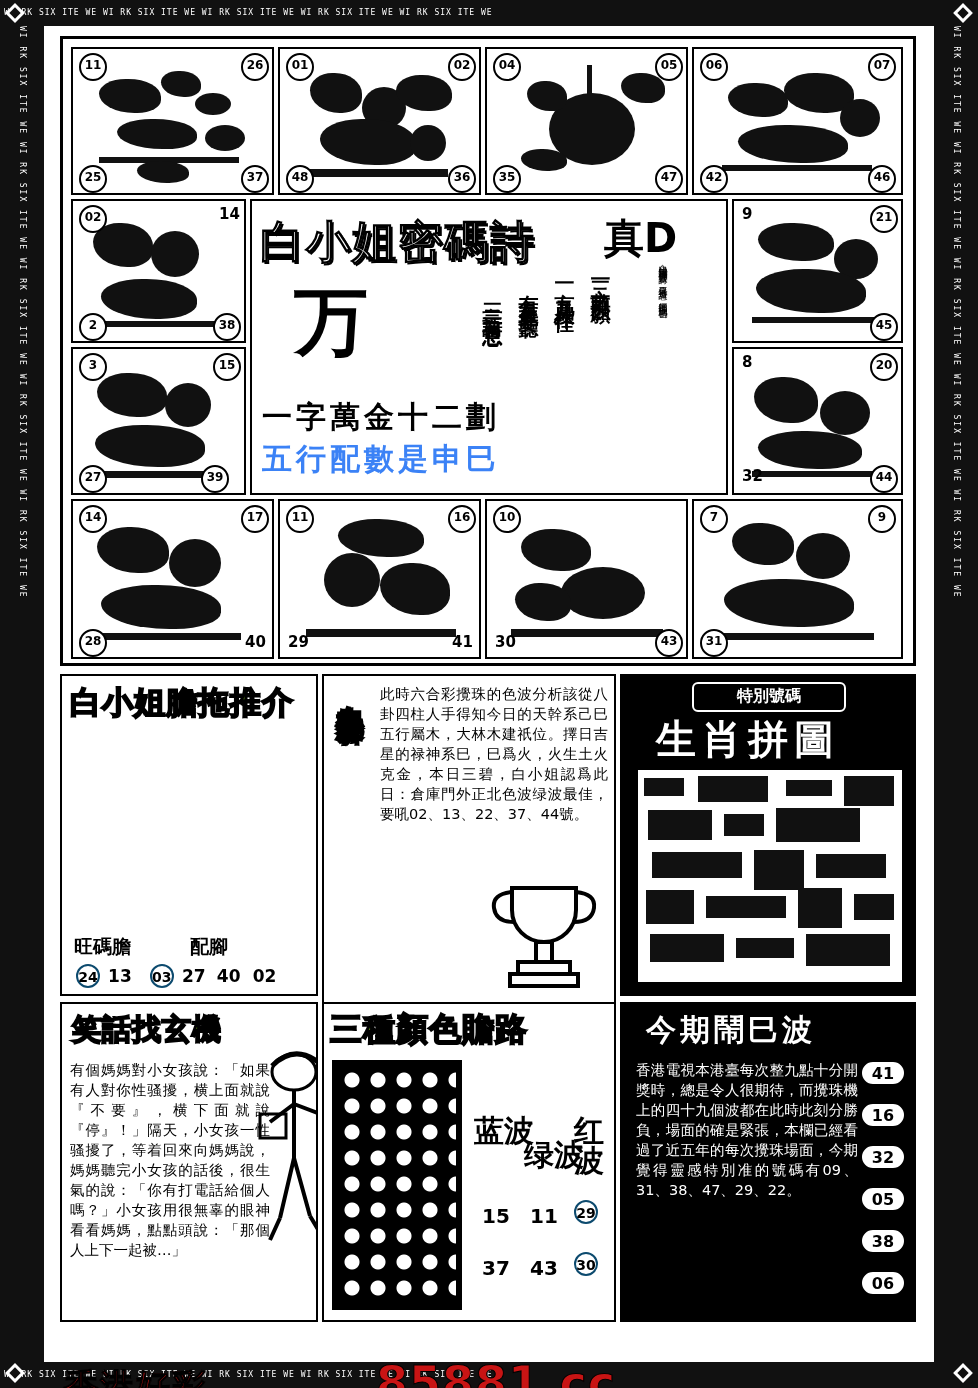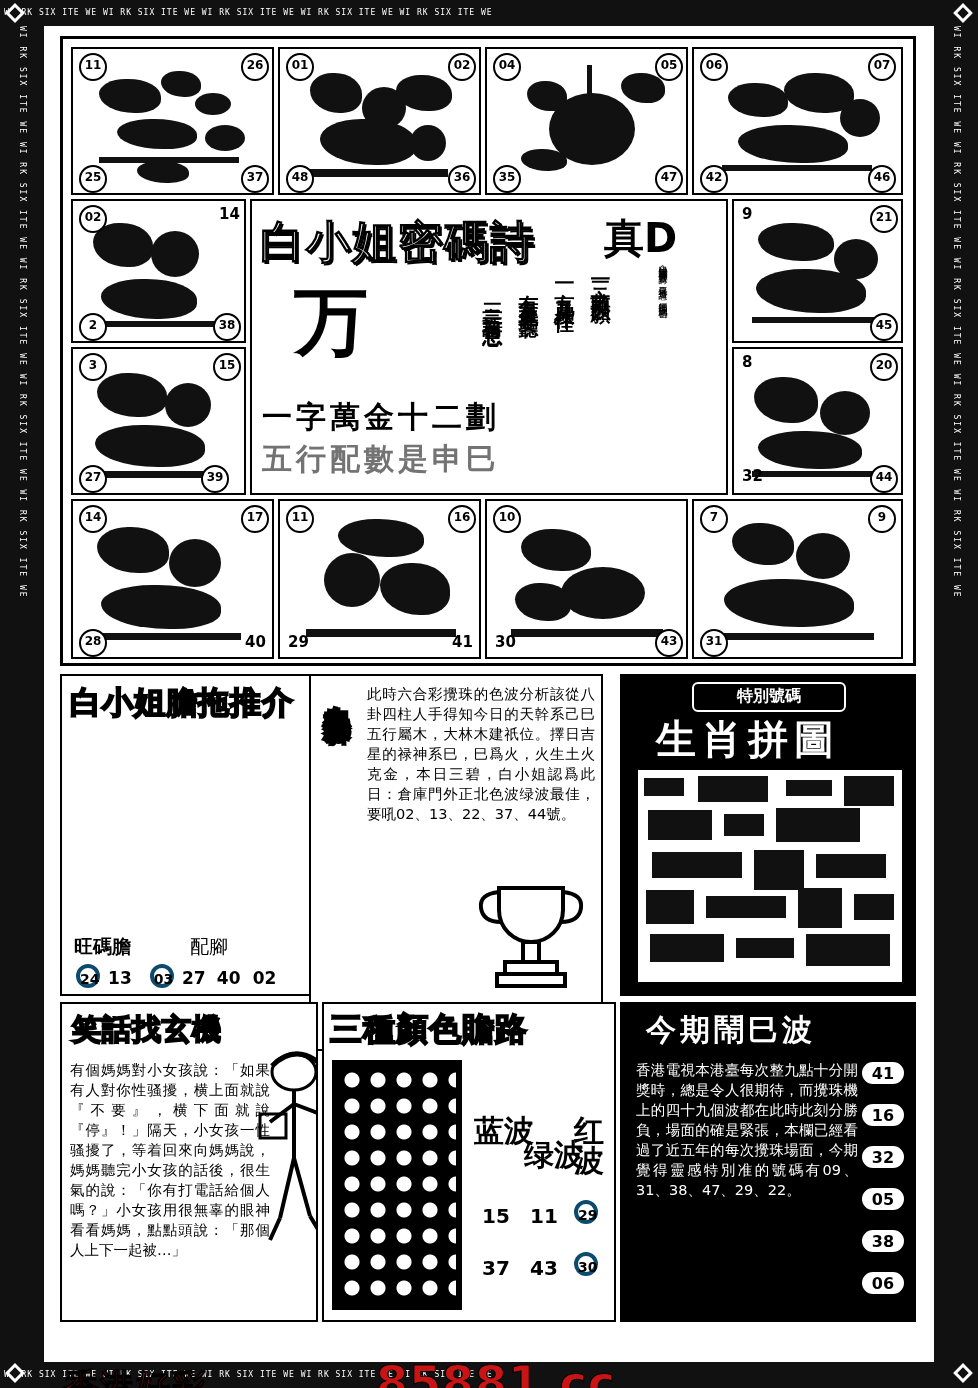--- a/index.html
+++ b/index.html
@@ -116,21 +116,21 @@
     position:absolute;left:42px;top:72px;
     font-size:74px;font-weight:bold;color:#000;
     font-family:"DejaVu Serif","Liberation Serif",serif;
   }
   .poem-line-a{
     position:absolute;left:10px;top:196px;
     font-size:30px;font-weight:bold;letter-spacing:4px;color:#000;
   }
   .poem-line-b{
     position:absolute;left:10px;top:238px;
-    font-size:30px;font-weight:bold;letter-spacing:4px;color:#737373;
+    font-size:30px;font-weight:bold;letter-spacing:4px;color:#3b82f6;
   }
   .vcol{
     position:absolute;
     writing-mode:vertical-rl;
     font-size:20px;font-weight:bold;color:#000;letter-spacing:4px;
   }
   .vcol-small{
     position:absolute;
     writing-mode:vertical-rl;
     font-size:9px;color:#000;letter-spacing:1px;line-height:13px;
@@ -149,21 +149,21 @@
     font-size:27px;font-weight:bold;color:#fff;
     -webkit-text-stroke:2px #000;
     letter-spacing:2px;
   }
   .stroke-title{
     color:#4d7c0f;-webkit-text-stroke:2px #000;font-weight:bold;
   }
   .nums-row{font-size:17px;font-weight:bold;color:#000;}
   .circ{
     display:inline-block;width:24px;height:24px;border-radius:50%;
-    border:4px solid #0c4a6e;text-align:center;line-height:22px;font-size:14px;font-weight:bold;
+    border:2px solid #0c4a6e;text-align:center;line-height:22px;font-size:14px;font-weight:bold;
     box-sizing:border-box;
   }
   .ball{
     position:absolute;width:46px;height:26px;border-radius:13px;
     background:#fff;border:2px solid #000;color:#000;font-weight:bold;
     font-size:16px;text-align:center;line-height:23px;box-sizing:border-box;
   }
   .footer-left{
     position:absolute;left:18px;top:1336px;font-size:34px;font-weight:bold;color:#c81414;
     letter-spacing:2px;
@@ -379,32 +379,32 @@
         </div>
         <div class="num-circle" style="left:6px;top:4px;">7</div>
         <div class="num-circle" style="left:174px;top:4px;">9</div>
         <div class="num-circle" style="left:6px;top:128px;">31</div>
       </div>
     </div>
 
     <div class="box" style="left:14px;top:646px;width:258px;height:322px;">
       <div class="stroke-title" style="position:absolute;left:8px;top:6px;font-size:31px;letter-spacing:1px;">白小姐膽拖推介</div>
       <div style="position:absolute;left:12px;top:258px;font-size:19px;font-weight:bold;">旺碼膽</div>
-      <div style="position:absolute;left:128px;top:258px;font-size:19px;font-weight:normal;">配腳</div>
+      <div style="position:absolute;left:128px;top:258px;font-size:19px;font-weight:bold;">配腳</div>
       <div class="nums-row" style="position:absolute;left:14px;top:288px;">
         <span class="circ">24</span>
         <span style="display:inline-block;width:28px;text-align:center;">13</span>
         <span class="circ" style="margin-left:10px;">03</span>
         <span style="display:inline-block;width:28px;text-align:center;">27</span>
         <span style="display:inline-block;width:30px;text-align:center;">40</span>
         <span style="display:inline-block;width:30px;text-align:center;">02</span>
       </div>
     </div>
 
-    <div class="box" style="left:263px;top:646px;width:294px;height:377px;">
+    <div class="box" style="left:276px;top:646px;width:294px;height:377px;">
       <div class="v-title" style="position:absolute;left:8px;top:8px;height:250px;">白小姐色波分析</div>
       <div class="art-text" style="position:absolute;left:56px;top:8px;width:228px;">此時六合彩攪珠的色波分析該從八卦四柱人手得知今日的天幹系己巳五行屬木，大林木建祇位。擇日吉星的禄神系巳，巳爲火，火生土火克金，本日三碧，白小姐認爲此日：倉庫門外正北色波绿波最佳，要吼02、13、22、37、44號。</div>
       <svg class="trophy" style="left:160px;top:196px;" width="120" height="120" viewBox="0 0 120 120">
         <path d="M28 16 h64 v22 a32 32 0 0 1 -64 0 z" fill="none" stroke="#000" stroke-width="4"></path>
         <path d="M28 20 q-20 2 -18 16 q2 14 20 14" fill="none" stroke="#000" stroke-width="4"></path>
         <path d="M92 20 q20 2 18 16 q-2 14 -20 14" fill="none" stroke="#000" stroke-width="4"></path>
         <rect x="52" y="70" width="16" height="20" fill="none" stroke="#000" stroke-width="4"></rect>
         <rect x="34" y="90" width="52" height="12" fill="none" stroke="#000" stroke-width="4"></rect>
         <rect x="26" y="102" width="68" height="12" fill="none" stroke="#000" stroke-width="4"></rect>
       </svg>

